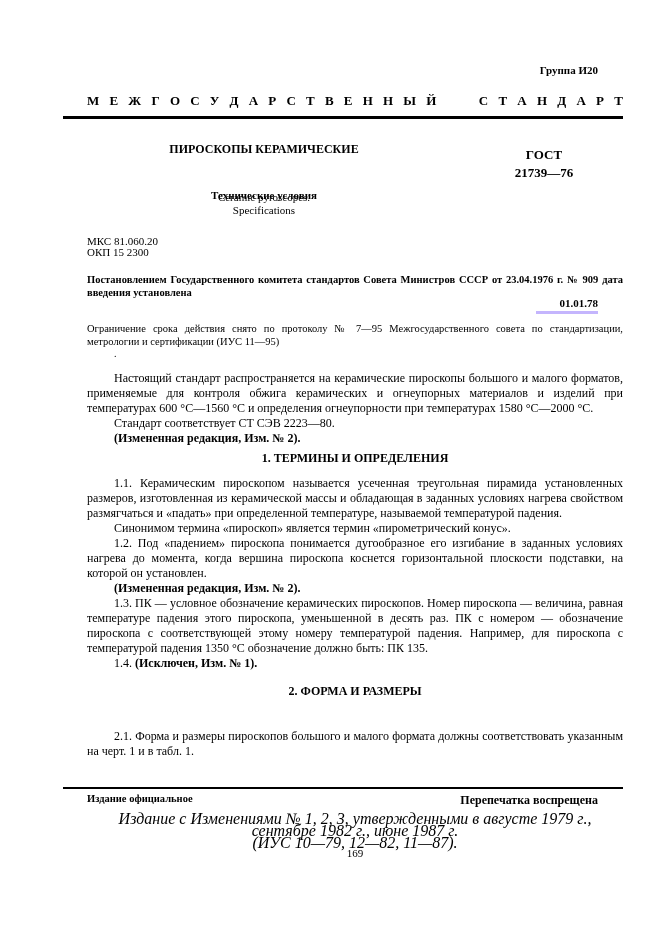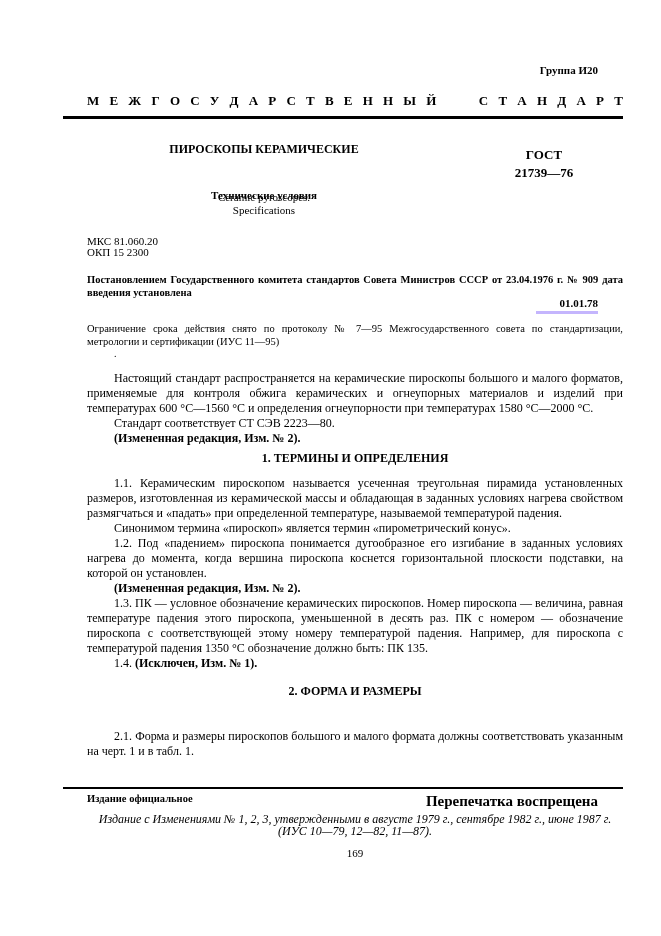--- a/index.html
+++ b/index.html
@@ -98,25 +98,25 @@
     }
     #sec2 { top: 692px; margin-top: 37px; }
 
     #rule-bottom {
       left: 63px; width: 536px; top: 787px; height: 2px; background: #000;
     }
     #foot-left {
       left: 63px; top: 793px; font-size: 10.5px; font-weight: bold;
     }
     #foot-right {
-      right: 63px; top: 793px; font-size: 15px; font-weight: bold; margin-left: 32px;
+      right: 63px; top: 793px; font-size: 12px; font-weight: bold; margin-left: 32px;
     }
     #edition {
       left: 63px; width: 536px; top: 813px;
-      text-align: center; font-size: 12px; font-style: italic; line-height: 12px;
+      text-align: center; font-size: 16px; font-style: italic; line-height: 12px;
     }
     #page-num {
       left: 63px; width: 536px; top: 847px;
       text-align: center; font-size: 11px;
     }
   </style>
 </head>
 <body>
 
 <div class="abs" id="group">Группа И20</div>

